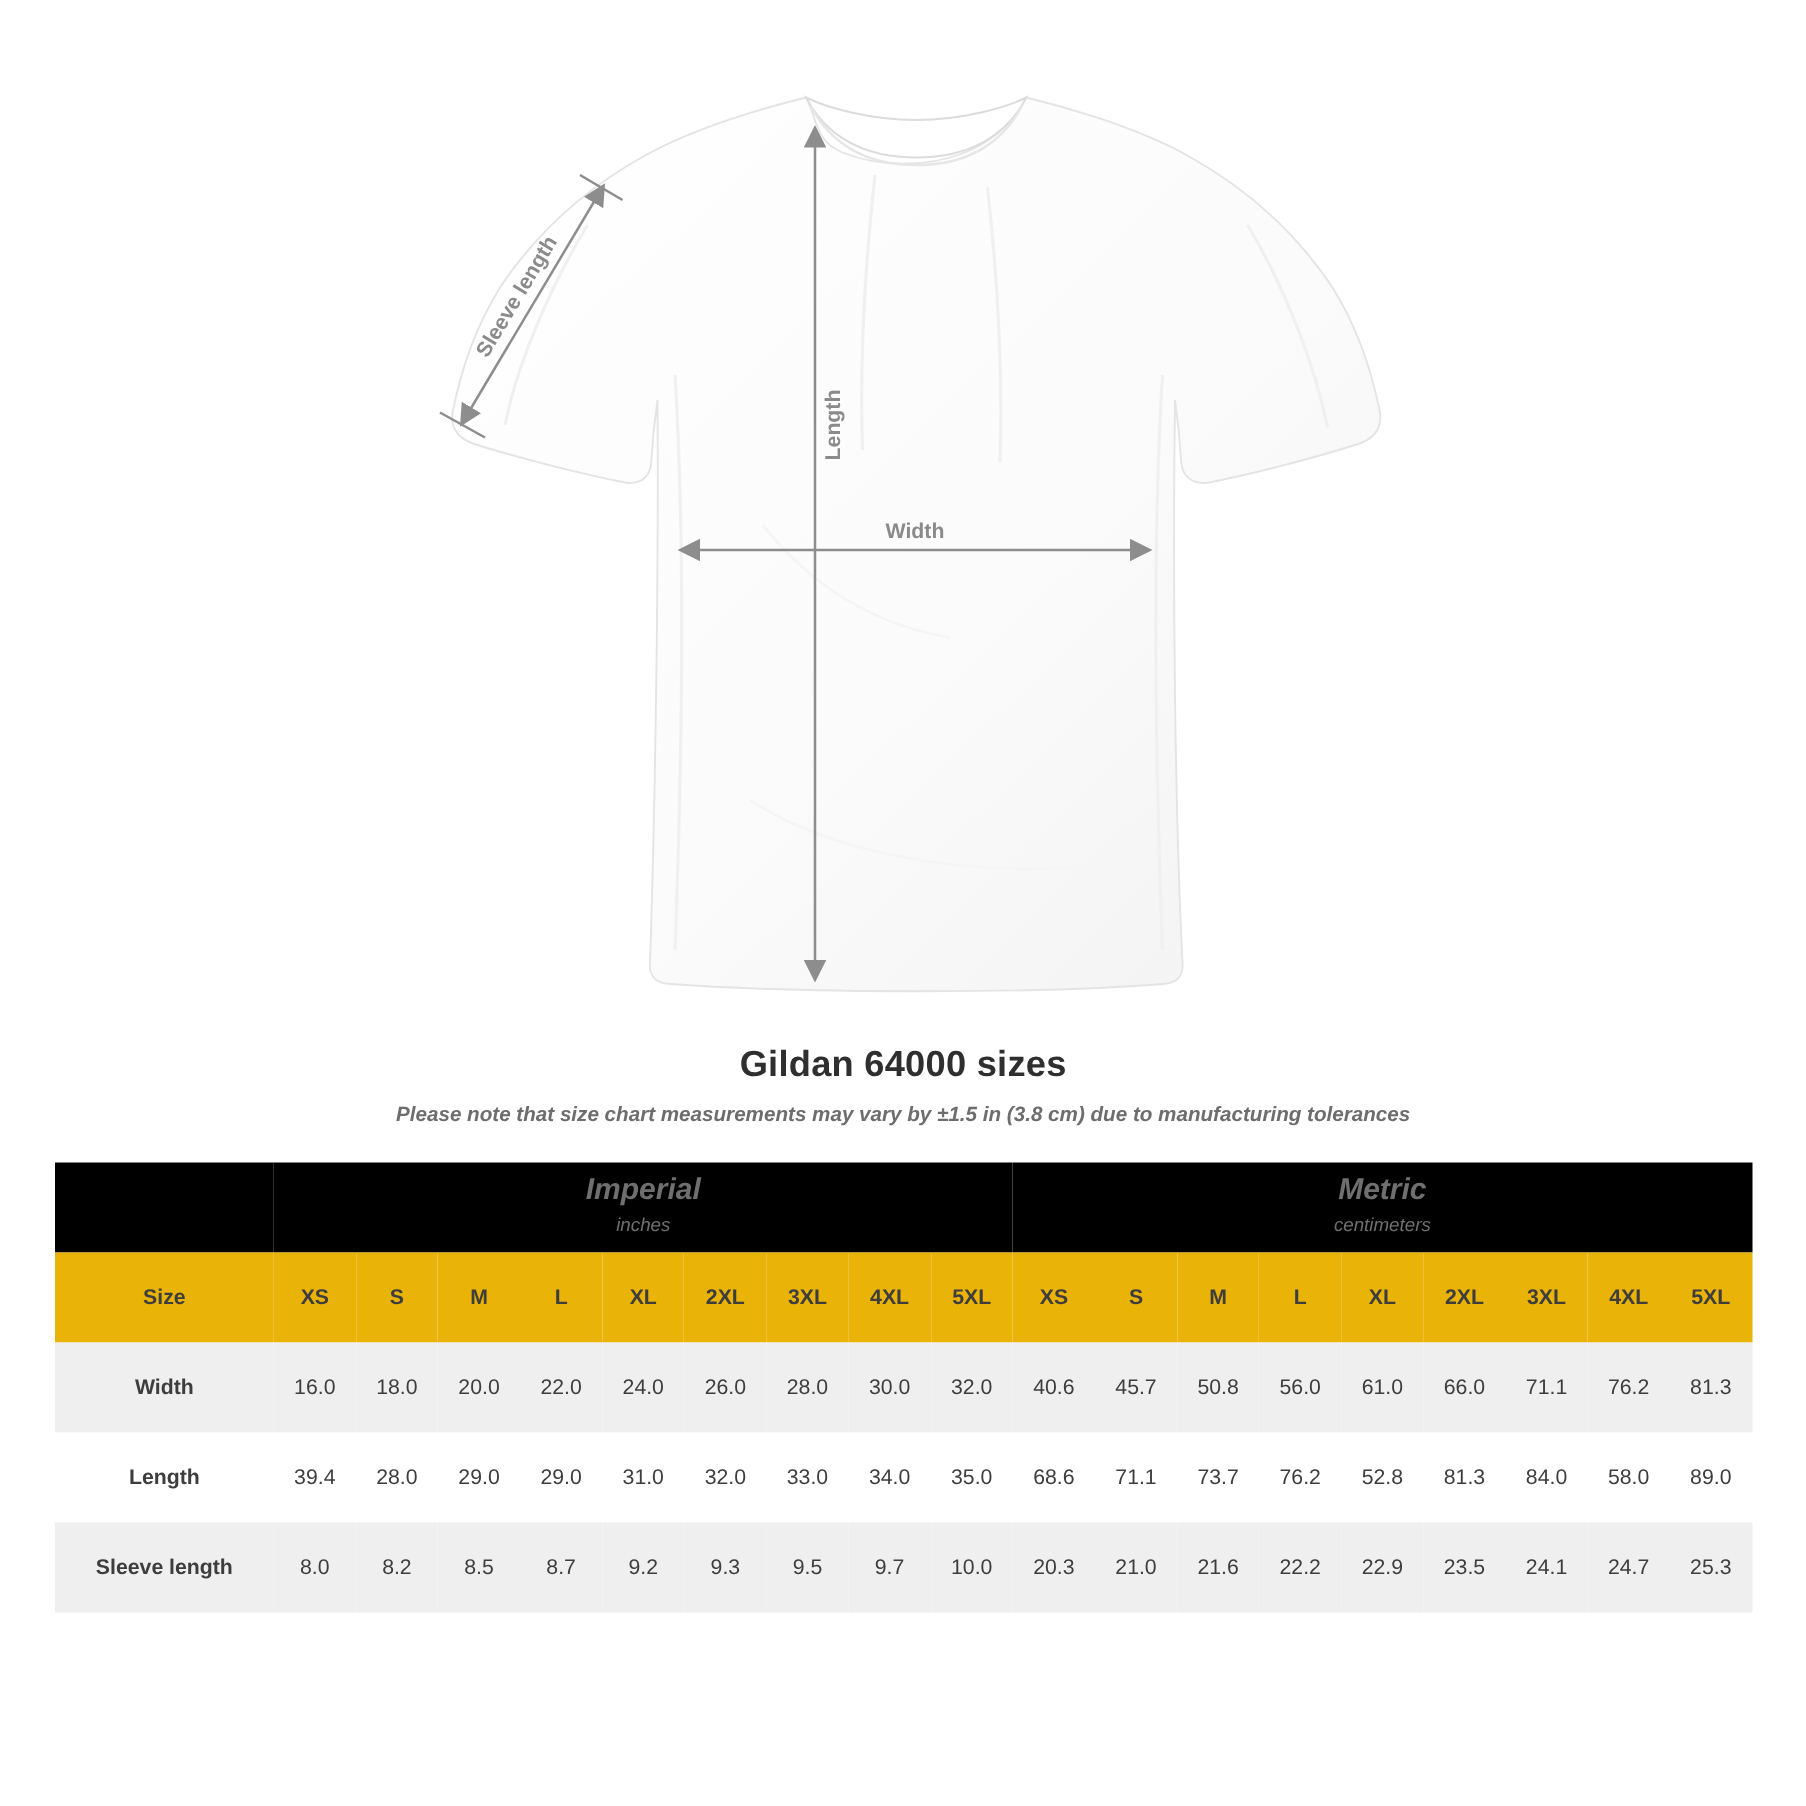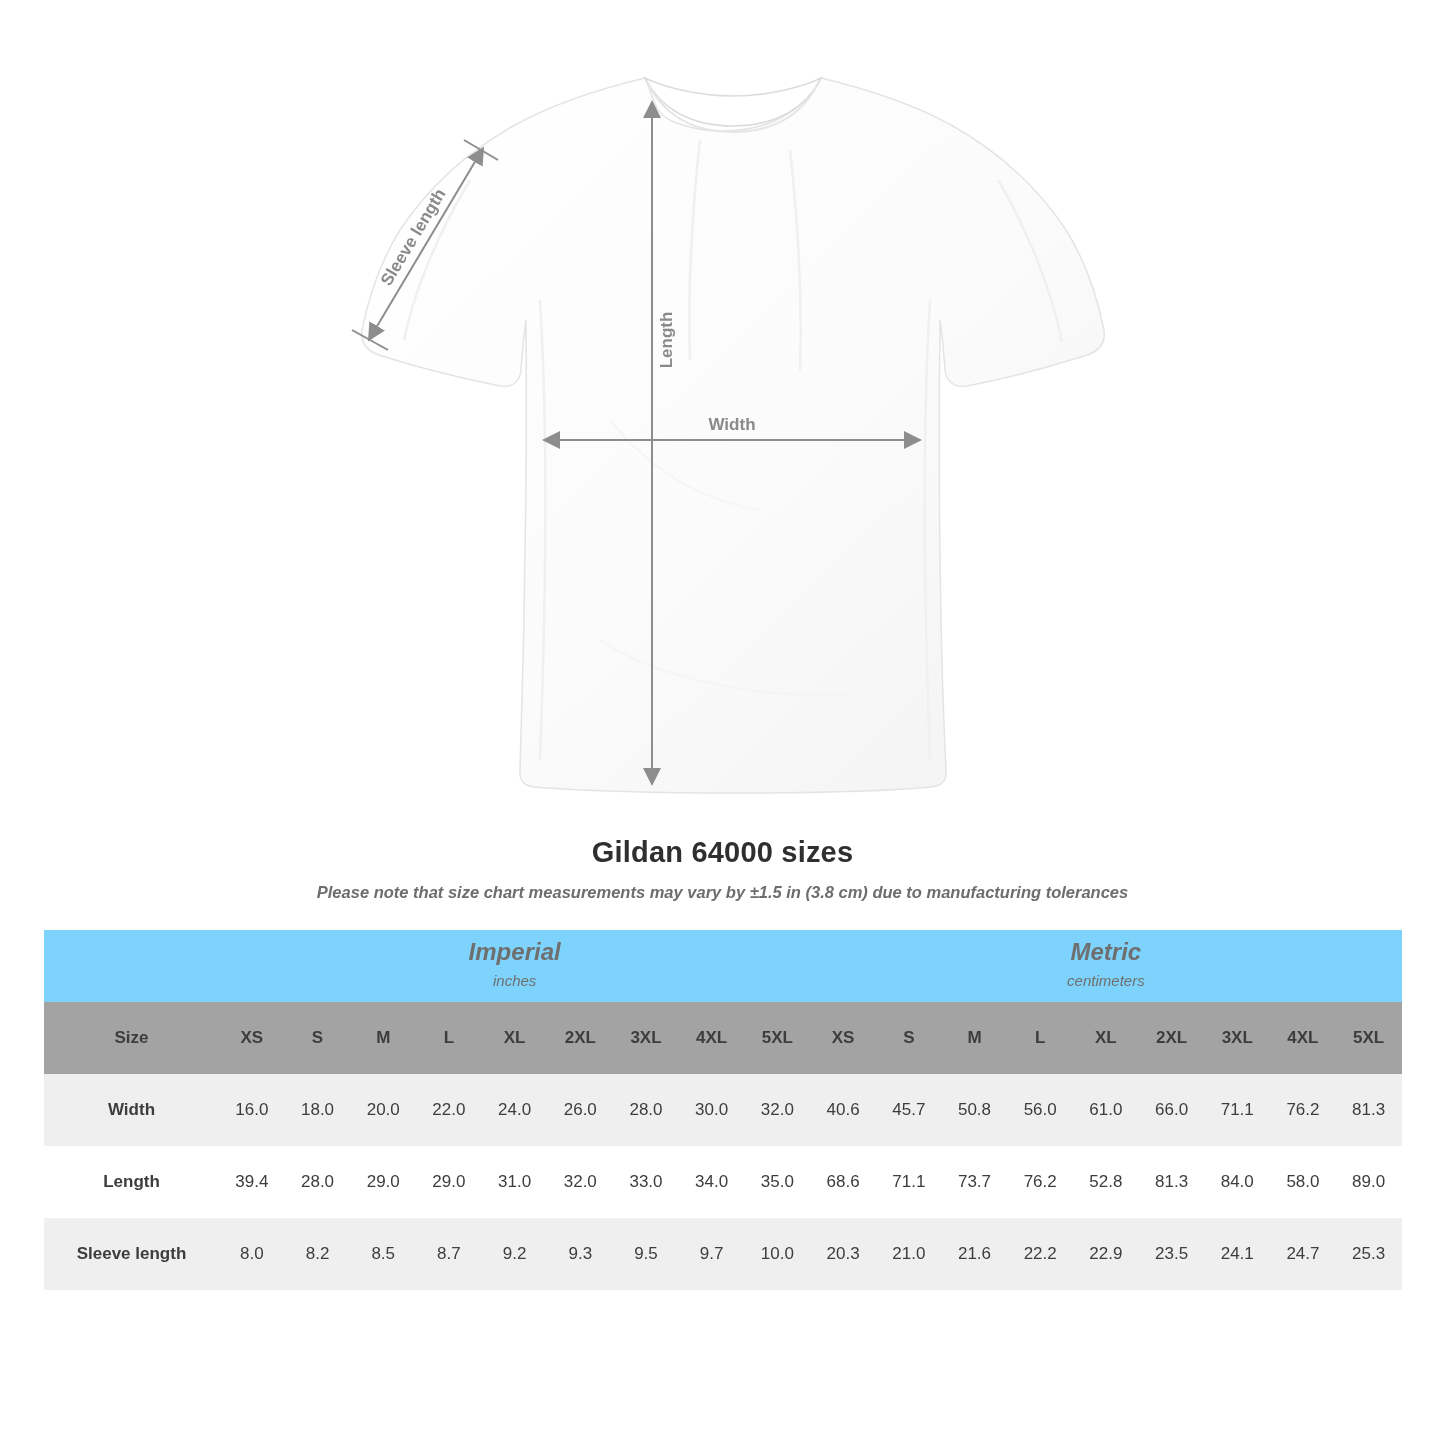--- a/index.html
+++ b/index.html
@@ -63,39 +63,39 @@
   table.size-table td,
   table.size-table th {
     text-align: center;
     font-size: 17px;
     color: #3d3d3d;
     padding: 0;
     height: 72px;
     border: none;
   }
   .unit-head {
-    background: #7dd3fc;
+    background: #000000;
     height: 112px;
     vertical-align: middle;
   }
   .unit-head .unit-name {
     font-size: 24px;
     font-style: italic;
     font-weight: bold;
     color: #6f6f6f;
     line-height: 1.25;
   }
   .unit-head .unit-sub {
     font-size: 15px;
     font-style: italic;
     color: #6f6f6f;
     line-height: 1.9;
   }
   .row-head {
-    background: #a3a3a3;
+    background: #eab308;
   }
   .row-head td {
     font-weight: bold;
     color: #4a4a4a;
     font-size: 17.5px;
   }
   .row-shade td {
     background: #efefef;
   }
   .row-plain td {

